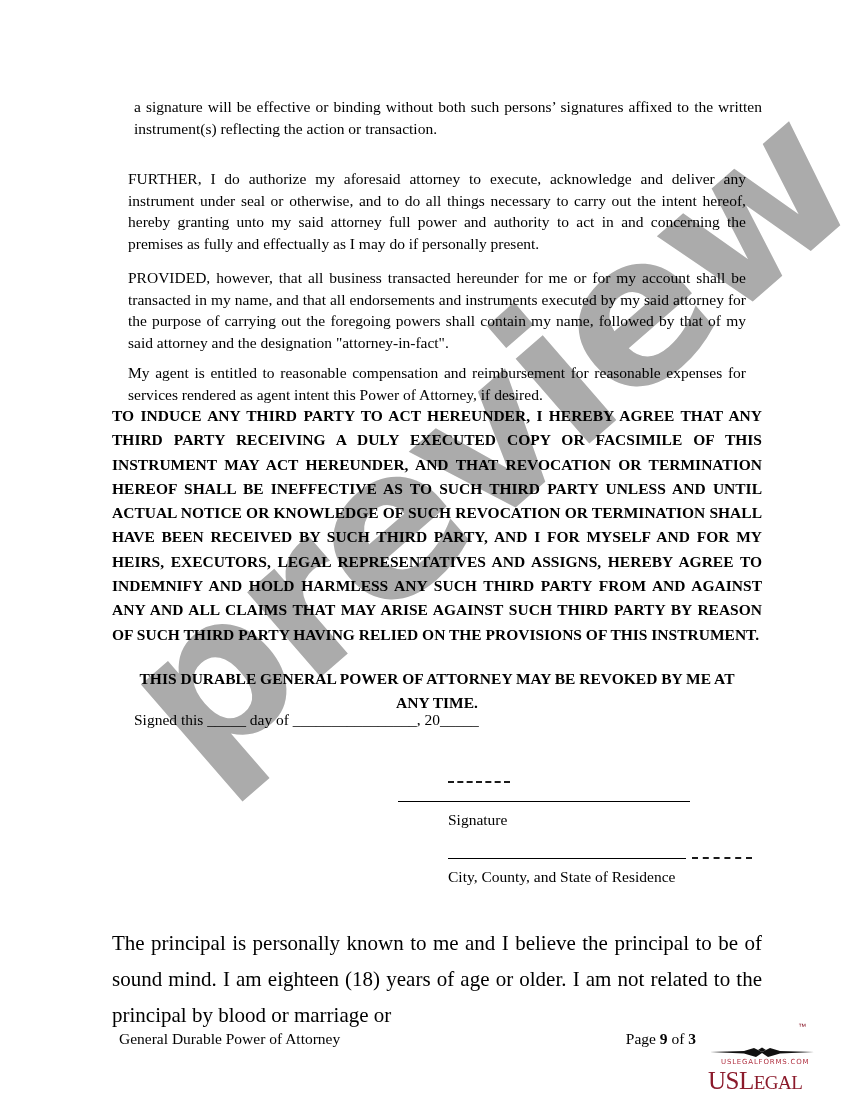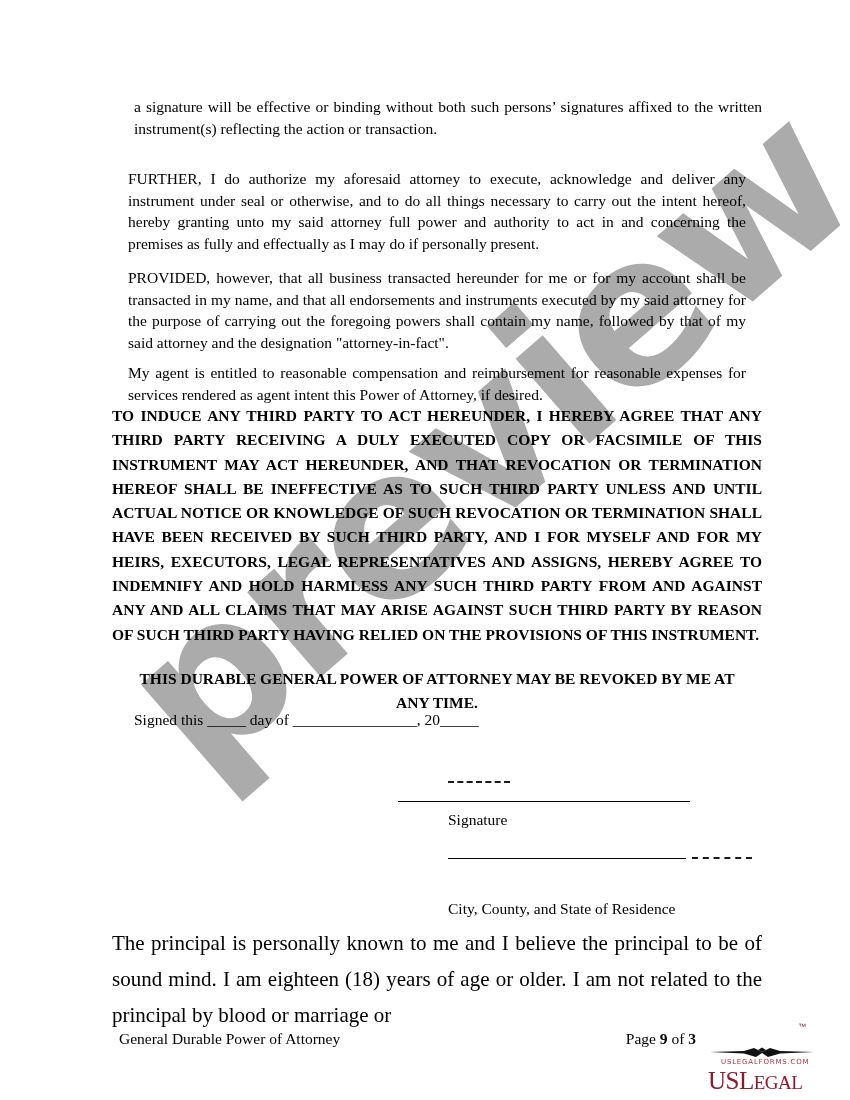--- a/index.html
+++ b/index.html
@@ -124,21 +124,21 @@
     line-height: 19px;
     white-space: nowrap;
   }
 
   #sigline-signature { left: 398px; top: 801px; width: 292px; }
   #dash-signature    { left: 448px; top: 781px; width: 62px; }
   #label-signature   { left: 448px; top: 810px; }
 
   #sigline-residence { left: 448px; top: 858px; width: 238px; }
   #dash-residence    { left: 692px; top: 857px; width: 60px; }
-  #label-residence   { left: 448px; top: 867px; margin-top: 32px; }
+  #label-residence   { left: 448px; top: 867px; }
 
   
   #footer {
     position: absolute;
     left: 100px;
     top: 1030px;
     width: 650px;
     height: 30px;
     z-index: 2;
   }

